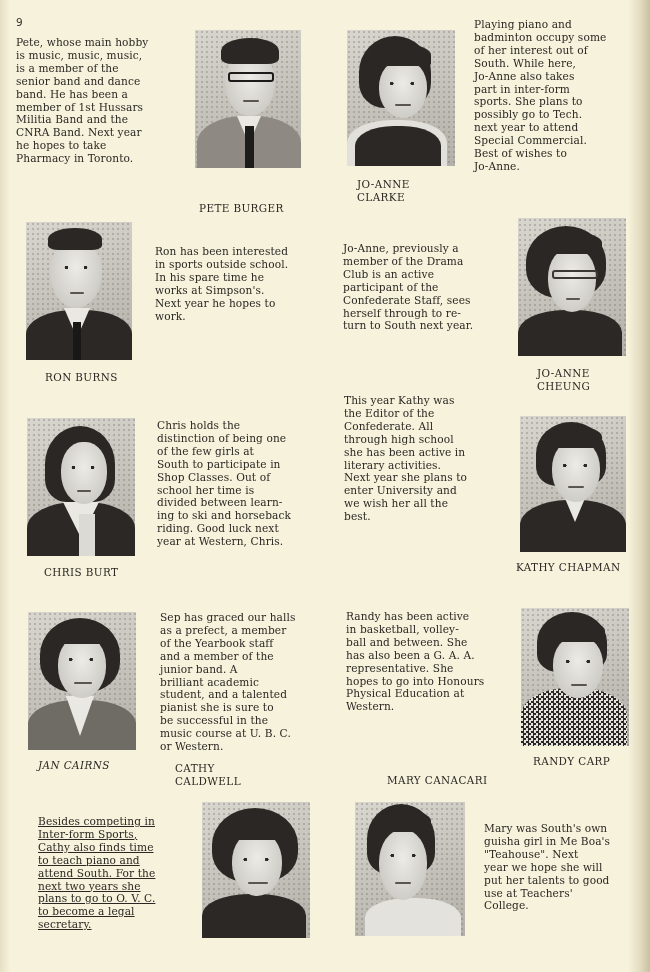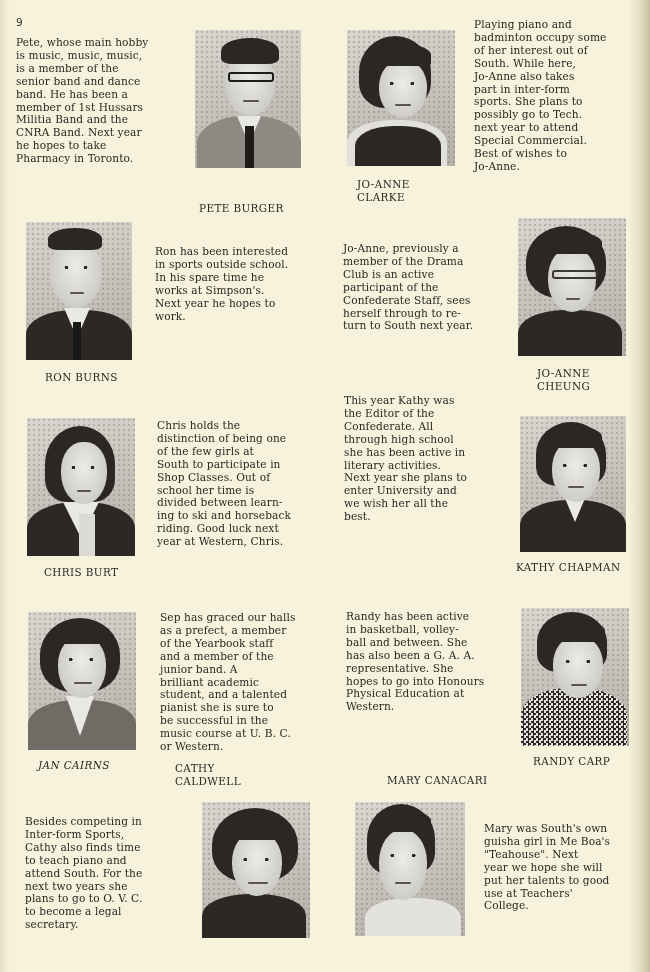--- a/index.html
+++ b/index.html
@@ -242,21 +242,21 @@
   <div class="eyes" style="left:40px;top:52px;width:34px;"></div>
   <div class="mouth" style="left:50px;top:76px;width:16px;"></div>
 </div>
 
 <div class="name" style="left:38px;top:759px;font-style:italic;">JAN CAIRNS</div>
 <div class="name" style="left:175px;top:762px;">CATHY
 CALDWELL</div>
 <div class="name" style="left:351px;top:774px;margin-left:36px;">MARY CANACARI</div>
 <div class="name" style="left:533px;top:755px;">RANDY CARP</div>
 
-<div class="blurb" style="left:25px;top:815px;">Besides competing in
+<div class="blurb" style="left:38px;top:815px;text-decoration:underline;">Besides competing in
 Inter-form Sports,
 Cathy also finds time
 to teach piano and
 attend South.  For the
 next two years she
 plans to go to O. V. C.
 to become a legal
 secretary.</div>
 
 <div class="photo" style="left:202px;top:802px;width:108px;height:136px;">

